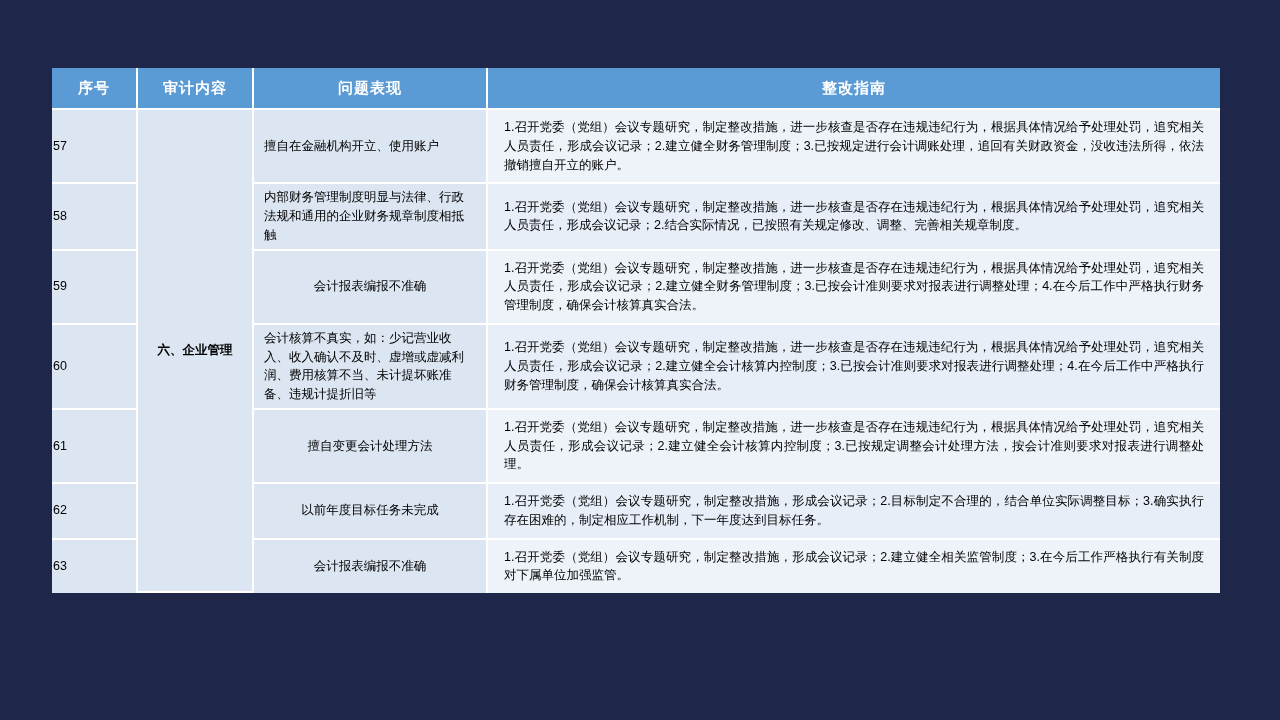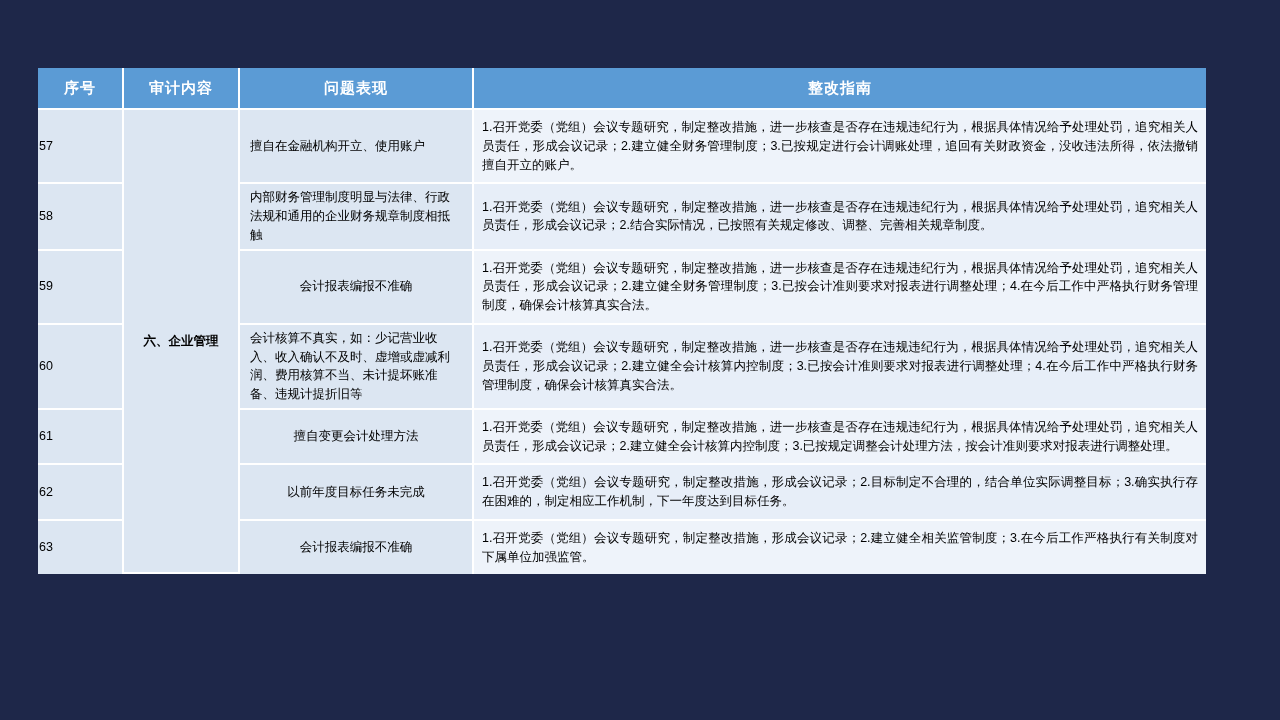--- a/index.html
+++ b/index.html
@@ -14,21 +14,21 @@
     overflow: hidden;
   }
   .slide {
     position: relative;
     width: 1280px;
     height: 720px;
     box-sizing: border-box;
   }
   .table-wrap {
     position: absolute;
-    left: 38px;
+    left: 52px;
     top: 68px;
     width: 964px;
   }
   table.audit {
     border-collapse: separate;
     border-spacing: 0;
     width: 1168px;
     table-layout: fixed;
   }
   table.audit th {
@@ -72,21 +72,21 @@
     line-height: 1.6;
   }
   .c-prob {
     width: 224px;
     background: #dce6f2;
     padding: 4px 10px;
   }
   .c-prob.center { text-align: center; }
   .c-guide {
     background: #eef3fa;
-    padding: 8px 8px;
+    padding: 8px 16px;
     text-align: justify;
   }
   .row-alt .c-seq, .row-alt .c-prob { background: #dce6f2; }
   .row-alt .c-guide { background: #e7eef8; }
 </style>
 </head>
 <body>
 
 <div class="slide">
   <div class="table-wrap">

